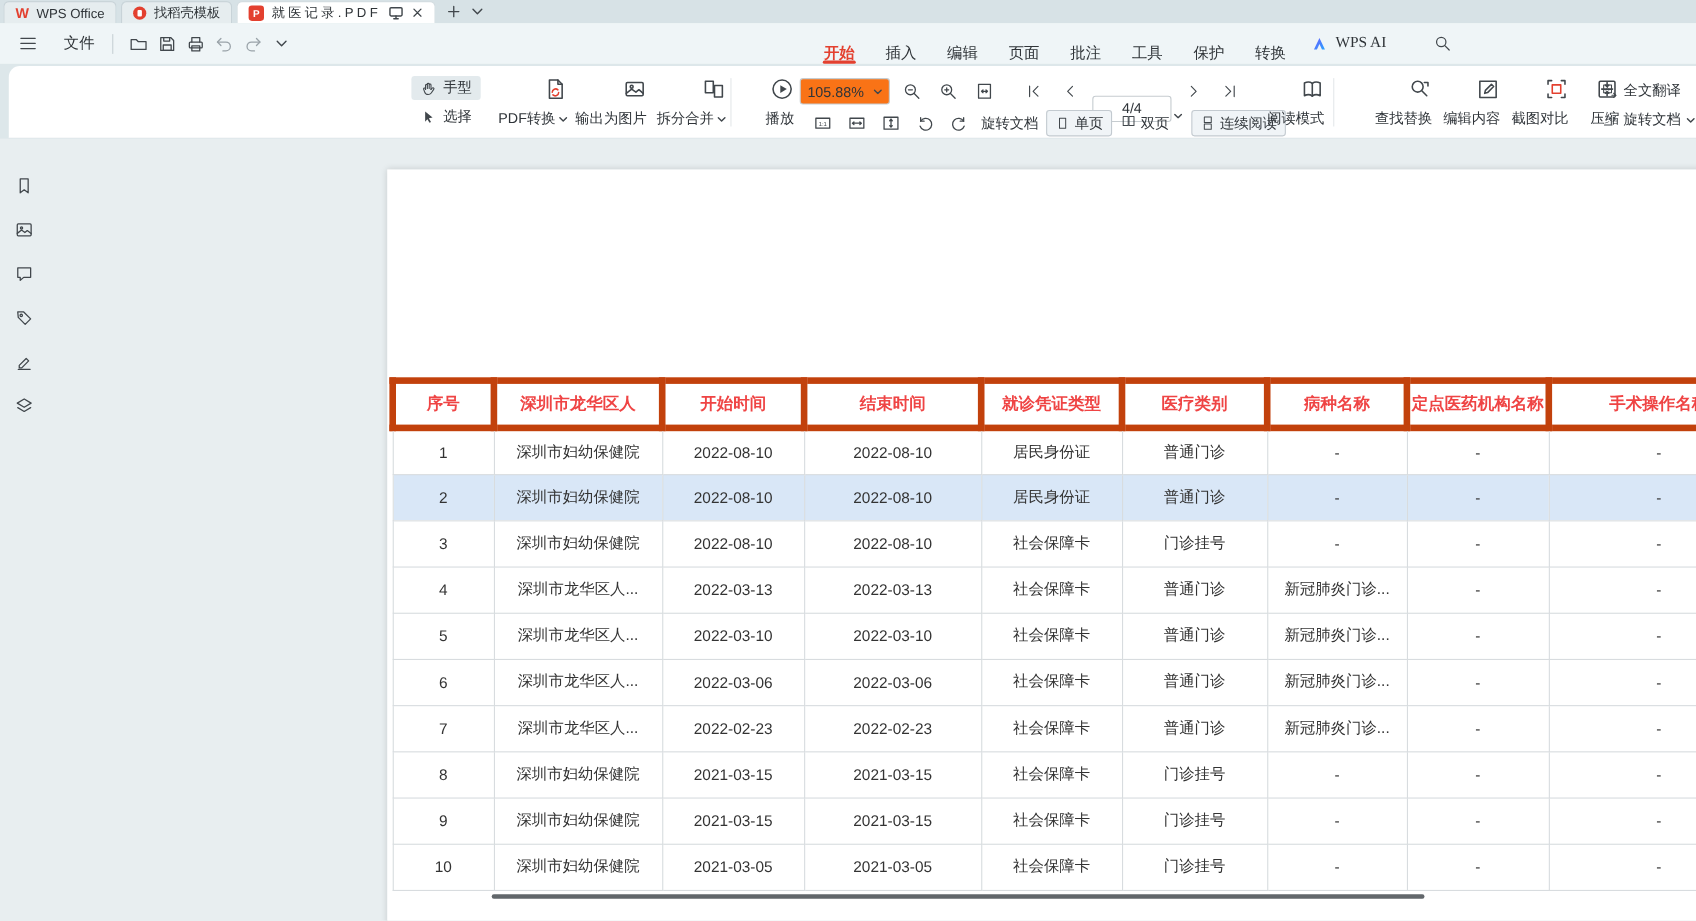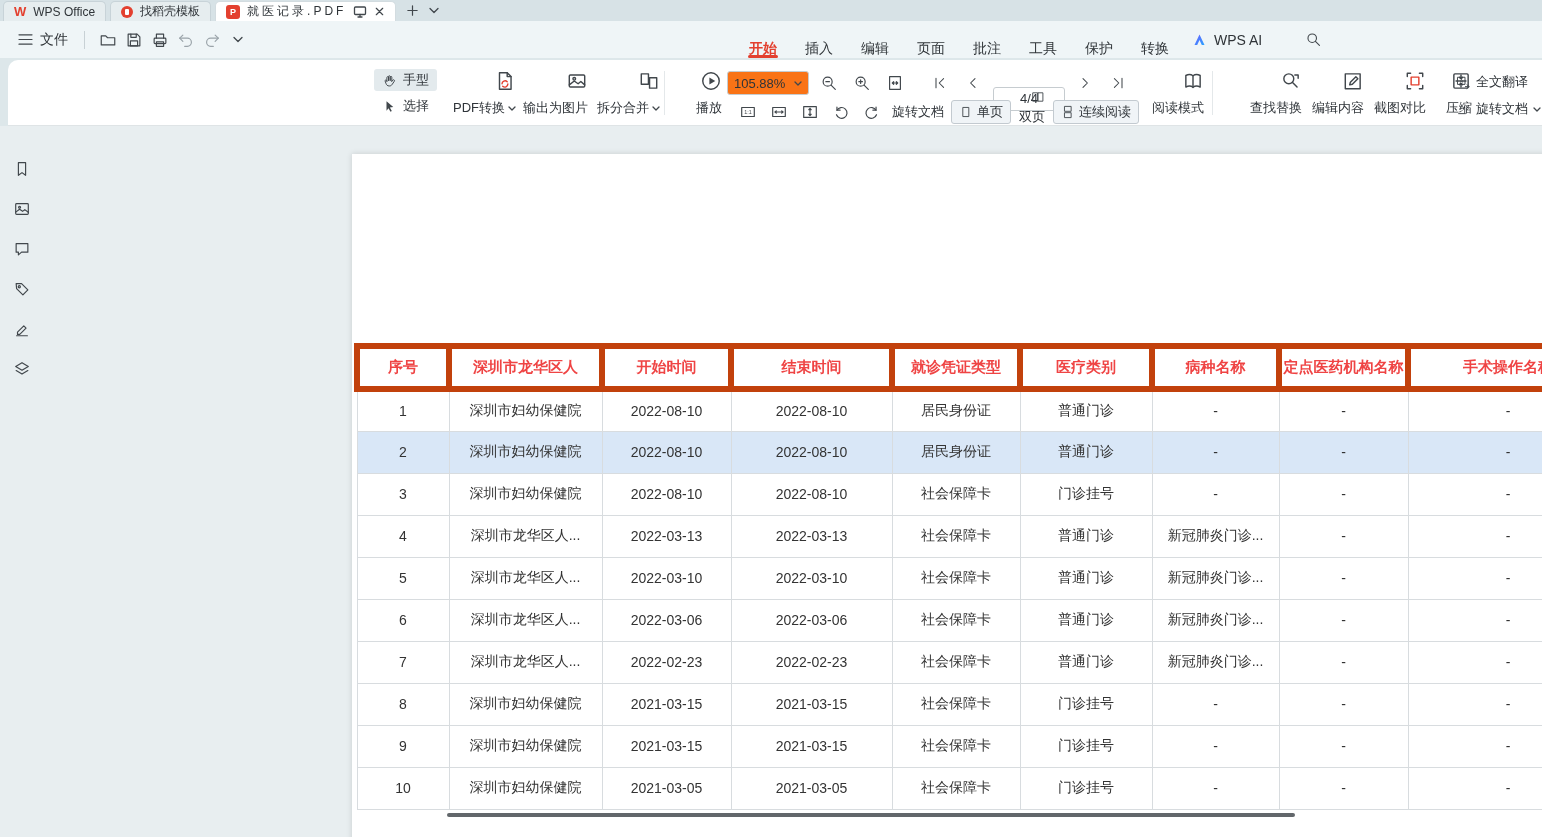--- a/index.html
+++ b/index.html
@@ -14,29 +14,29 @@
   .wlogo { color:var(--accent,#e3402f); font-weight:bold; font-size:13px; line-height:1; }
   .tpl-dot { width:12px; height:12px; border-radius:50%; background:var(--accent,#e3402f); position:relative; flex:0 0 auto; }
   .tpl-dot::after { content:""; position:absolute; left:4px; top:3px; width:4px; height:6px; background:#fff; border-radius:1px; }
   .pdoc { width:14px; height:14px; border-radius:3px; background:var(--accent,#e3402f); color:#fff; font-size:9px; font-weight:bold; display:flex; align-items:center; justify-content:center; flex:0 0 auto; }
   .doc-label { letter-spacing:3px; }
   .tab-ic { display:flex; align-items:center; color:#5f686d; }
   .tab-extra { height:21px; display:flex; align-items:center; gap:10px; margin-left:6px; color:#444; }
 
   
   .menubar { position:absolute; top:21px; left:0; right:0; height:37px; background:#eff5f7; display:flex; align-items:center; }
-  .file-btn { display:flex; align-items:center; gap:7px; font-size:14px; color:#2f3438; margin-left:12px; padding:4px 6px; border-radius:3px; }
+  .file-btn { display:flex; align-items:center; gap:25px; font-size:14px; color:#2f3438; margin-left:12px; padding:4px 6px; border-radius:3px; }
   .mb-div { width:1px; height:18px; background:#c8d1d5; margin:0 10px; }
   .mb-ic { width:26px; height:26px; display:flex; align-items:center; justify-content:center; border-radius:3px; color:#3f464b; }
   .mb-ic.dim { color:#9aa3a9; }
   .menu-tabs { position:absolute; left:735px; top:0; height:37px; display:flex; align-items:flex-end;font-family:Liberation Serif, serif; }
   .menu-tab { position:relative; display:flex; align-items:center; padding:0 14px; font-size:14px; color:#2f3438; cursor:default; }
   .menu-tab.active { color:var(--accent,#e3402f); font-weight:bold; }
   .menu-tab.active::after { content:""; position:absolute; left:13px; right:13px; bottom:0; height:3px; border-radius:2px; background:var(--accent,#e3402f); }
-  .menu-right { position:absolute; left:1192px; top:0; height:37px; display:flex; align-items:center; gap:38px; }
+  .menu-right { position:absolute; left:1192px; top:0; height:37px; display:flex; align-items:center; gap:38px;font-family:Liberation Serif, serif; }
   .wpsai { display:flex; align-items:center; gap:6px; font-size:14px; color:#2f3438; }
 
   
   .ribbon { position:absolute; top:60px; left:8px; right:0; height:66px; background:#fff; border-radius:10px 0 0 0; border-bottom:1px solid #dfe4e6; }
   .vdiv { position:absolute; top:11px; width:1px; height:44px; background:#e4e8ea; }
   .btn-big { height:52px; display:flex; flex-direction:column; align-items:flex-end; justify-content:space-between; padding:3px 2px 2px; font-size:13px; color:#2f3439; border-radius:4px; white-space:nowrap; }
   .lblrow { display:flex; align-items:center; gap:3px; }
   .g-select { position:absolute; left:366px; top:9px; display:flex; flex-direction:column; gap:4px; }
   .tool-sm { display:flex; align-items:center; gap:6px; font-size:13px; height:22px; padding:0 8px; border-radius:3px; color:#2f3439; white-space:nowrap; }
   .tool-sm.active { background:#e3eaed;align-items:center; }
@@ -44,21 +44,21 @@
   .g-convert .btn-big { width:72px; }
   .g-play { position:absolute; left:664px; top:7px; }
   .g-play .btn-big { width:52px; }
   .row-top { position:absolute; left:719px; top:10px; height:26px; display:flex; align-items:center; gap:7px; }
   .zoom-select { width:82px; height:24px; border:1px solid #c6ccd0; border-radius:3px; background:#f97316; display:flex; align-items:center; justify-content:space-between; padding:0 6px; font-size:13px; color:#2f3439; }
   .ibtn { width:26px; height:26px; display:flex; align-items:center; justify-content:center; border-radius:3px; color:#3f464b; }
   .page-input { width:72px; height:24px; border:1px solid #c6ccd0; border-radius:3px; text-align:center; font-size:13px; color:#2f3439; background:#fff; outline:none;margin-top:31px; }
   .row-bottom { position:absolute; left:727px; top:39px; height:26px; display:flex; align-items:center; gap:5px; font-size:13px; color:#2f3439; }
   .txt-btn { padding:0 2px; white-space:nowrap; }
   .toggle { display:flex; align-items:center; gap:4px; height:24px; padding:0 7px; border:1px solid #c3cad0; background:#f0f4f7; border-radius:3px; white-space:nowrap; }
-  .plainmode { display:flex; align-items:flex-end; gap:4px; padding:0 3px; white-space:nowrap;flex-direction:column; }
+  .plainmode { display:flex; align-items:flex-start; gap:4px; padding:0 3px; white-space:nowrap; }
   .g-read { position:absolute; left:1140px; top:7px; }
   .g-read .btn-big { width:58px; }
   .g-right { position:absolute; left:1234px; top:7px; display:flex; }
   .g-right .btn-big { width:62px; }
   .g-right .btn-big.narrow { width:46px; }
   .g-translate { position:absolute; left:1448px; top:13px; display:flex; flex-direction:column; gap:9px; font-size:13px; color:#2f3439; }
   .g-translate .trow { display:flex; align-items:center; gap:5px; white-space:nowrap; }
 
   
   .main { position:absolute; top:126px; left:0; right:0; bottom:0; background:#e8eef0; overflow:hidden; }

